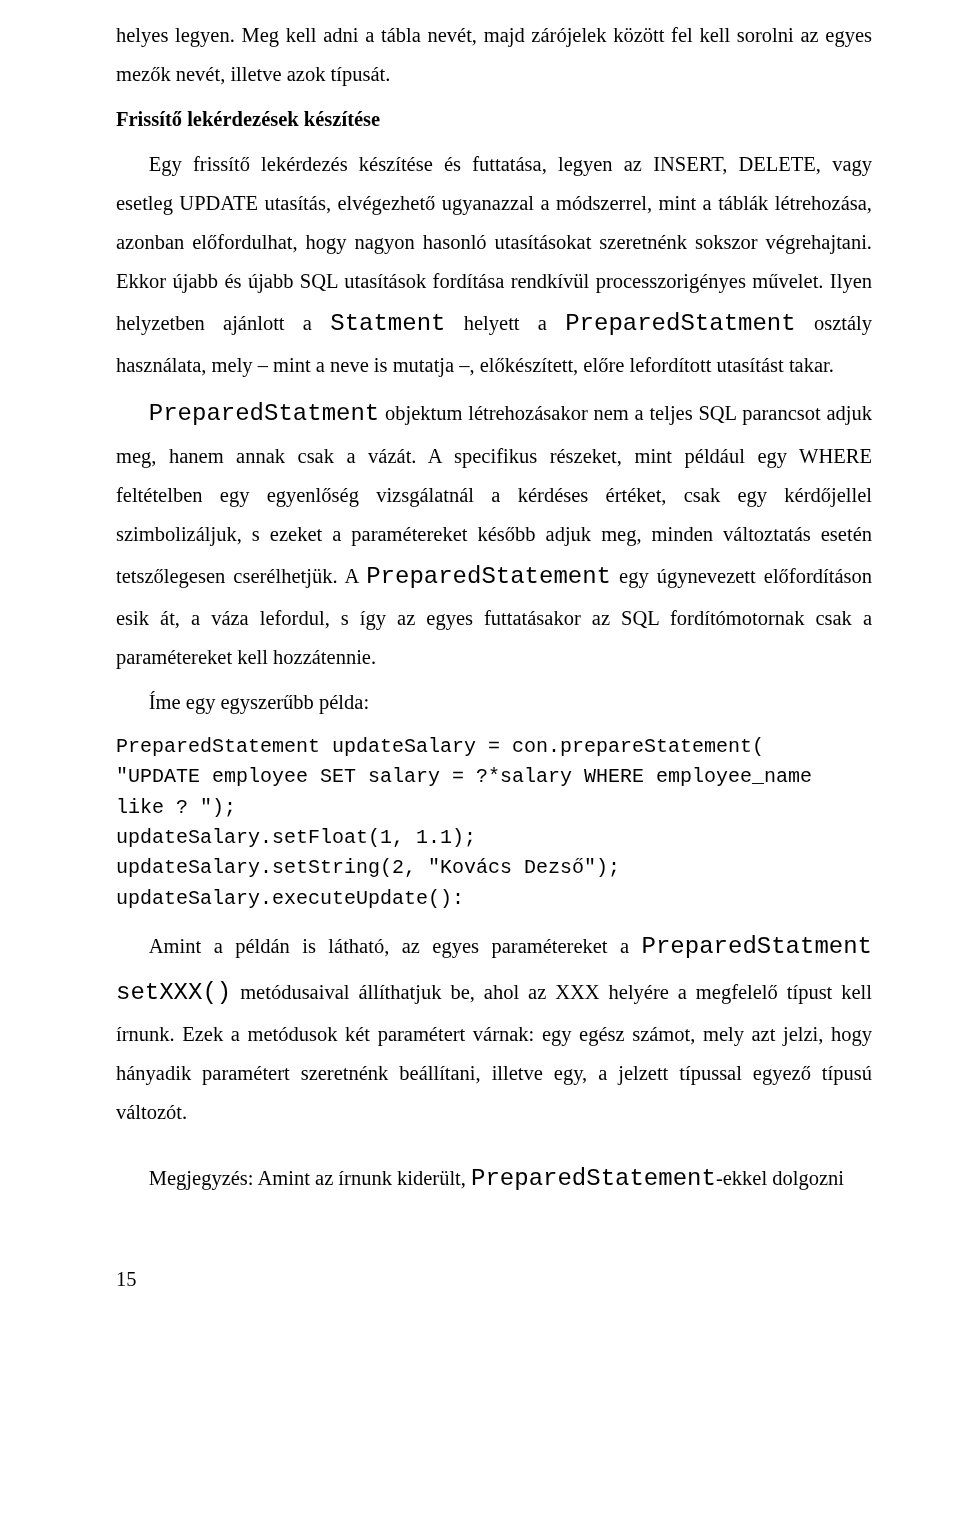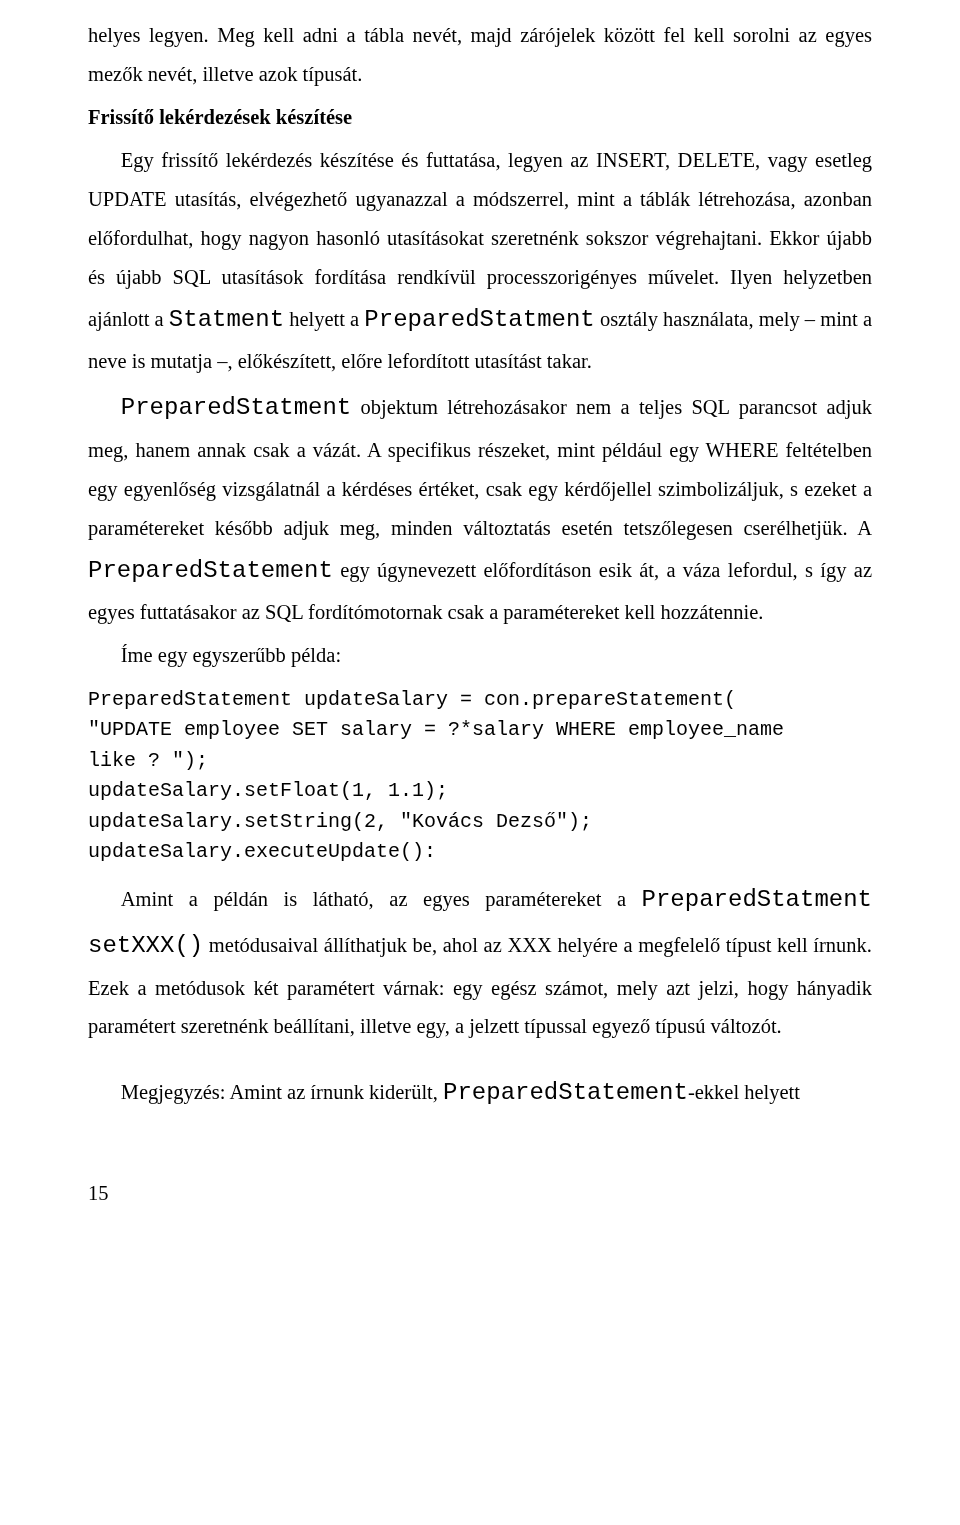--- a/index.html
+++ b/index.html
@@ -4,28 +4,28 @@
 <style>
   html, body {
     margin: 0;
     padding: 0;
     background: #fff;
   }
   .page {
     width: 960px;
     min-height: 1525px;
     box-sizing: border-box;
-    padding: 16px 88px 24px 88px;
+    padding: 16px 88px 24px 116px;
     font-family: "Times New Roman", Times, serif;
     font-size: 20.5px;
     line-height: 1.9;
     color: #000;
   }
   .p { margin: 0 0 4px 0; }
-  .p + .p { margin-top: 0; }
+  .p + .p { margin-top: 6px; }
   .body-text { text-align: justify; }
   .indent { text-indent: 1.6em; }
   .heading {
     font-weight: bold;
     margin-top: 12px;
     margin-bottom: 4px;
   }
   .code-inline {
     font-family: "Courier New", Courier, monospace;
     font-size: 24px;
@@ -73,20 +73,20 @@
 like ? ");
 updateSalary.setFloat(1, 1.1);
 updateSalary.setString(2, "Kovács Dezső");
 updateSalary.executeUpdate():</span></div>
 
   <p class="p body-text indent">
     <span>Amint a példán is látható, az egyes paramétereket a </span><span class="code-inline">PreparedStatment</span><span> </span><span class="code-inline">setXXX()</span><span> metódusaival állíthatjuk be, ahol az XXX helyére a megfelelő típust kell írnunk. Ezek a metódusok két paramétert várnak: egy egész számot, mely azt jelzi, hogy hányadik paramétert szeretnénk beállítani, illetve egy, a jelzett típussal egyező típusú változót.</span>
   </p>
 
   <p class="p body-text indent" style="margin-top:24px;">
-    <span>Megjegyzés: Amint az írnunk kiderült, </span><span class="code-inline">PreparedStatement</span><span>-ekkel helyett</span>
+    <span>Megjegyzés: Amint az írnunk kiderült, </span><span class="code-inline">PreparedStatement</span><span>-ekkel dolgozni</span>
   </p>
 
   <div class="page-num">
     <span>15</span>
   </div>
 
 </div>
 
 </body></html>

